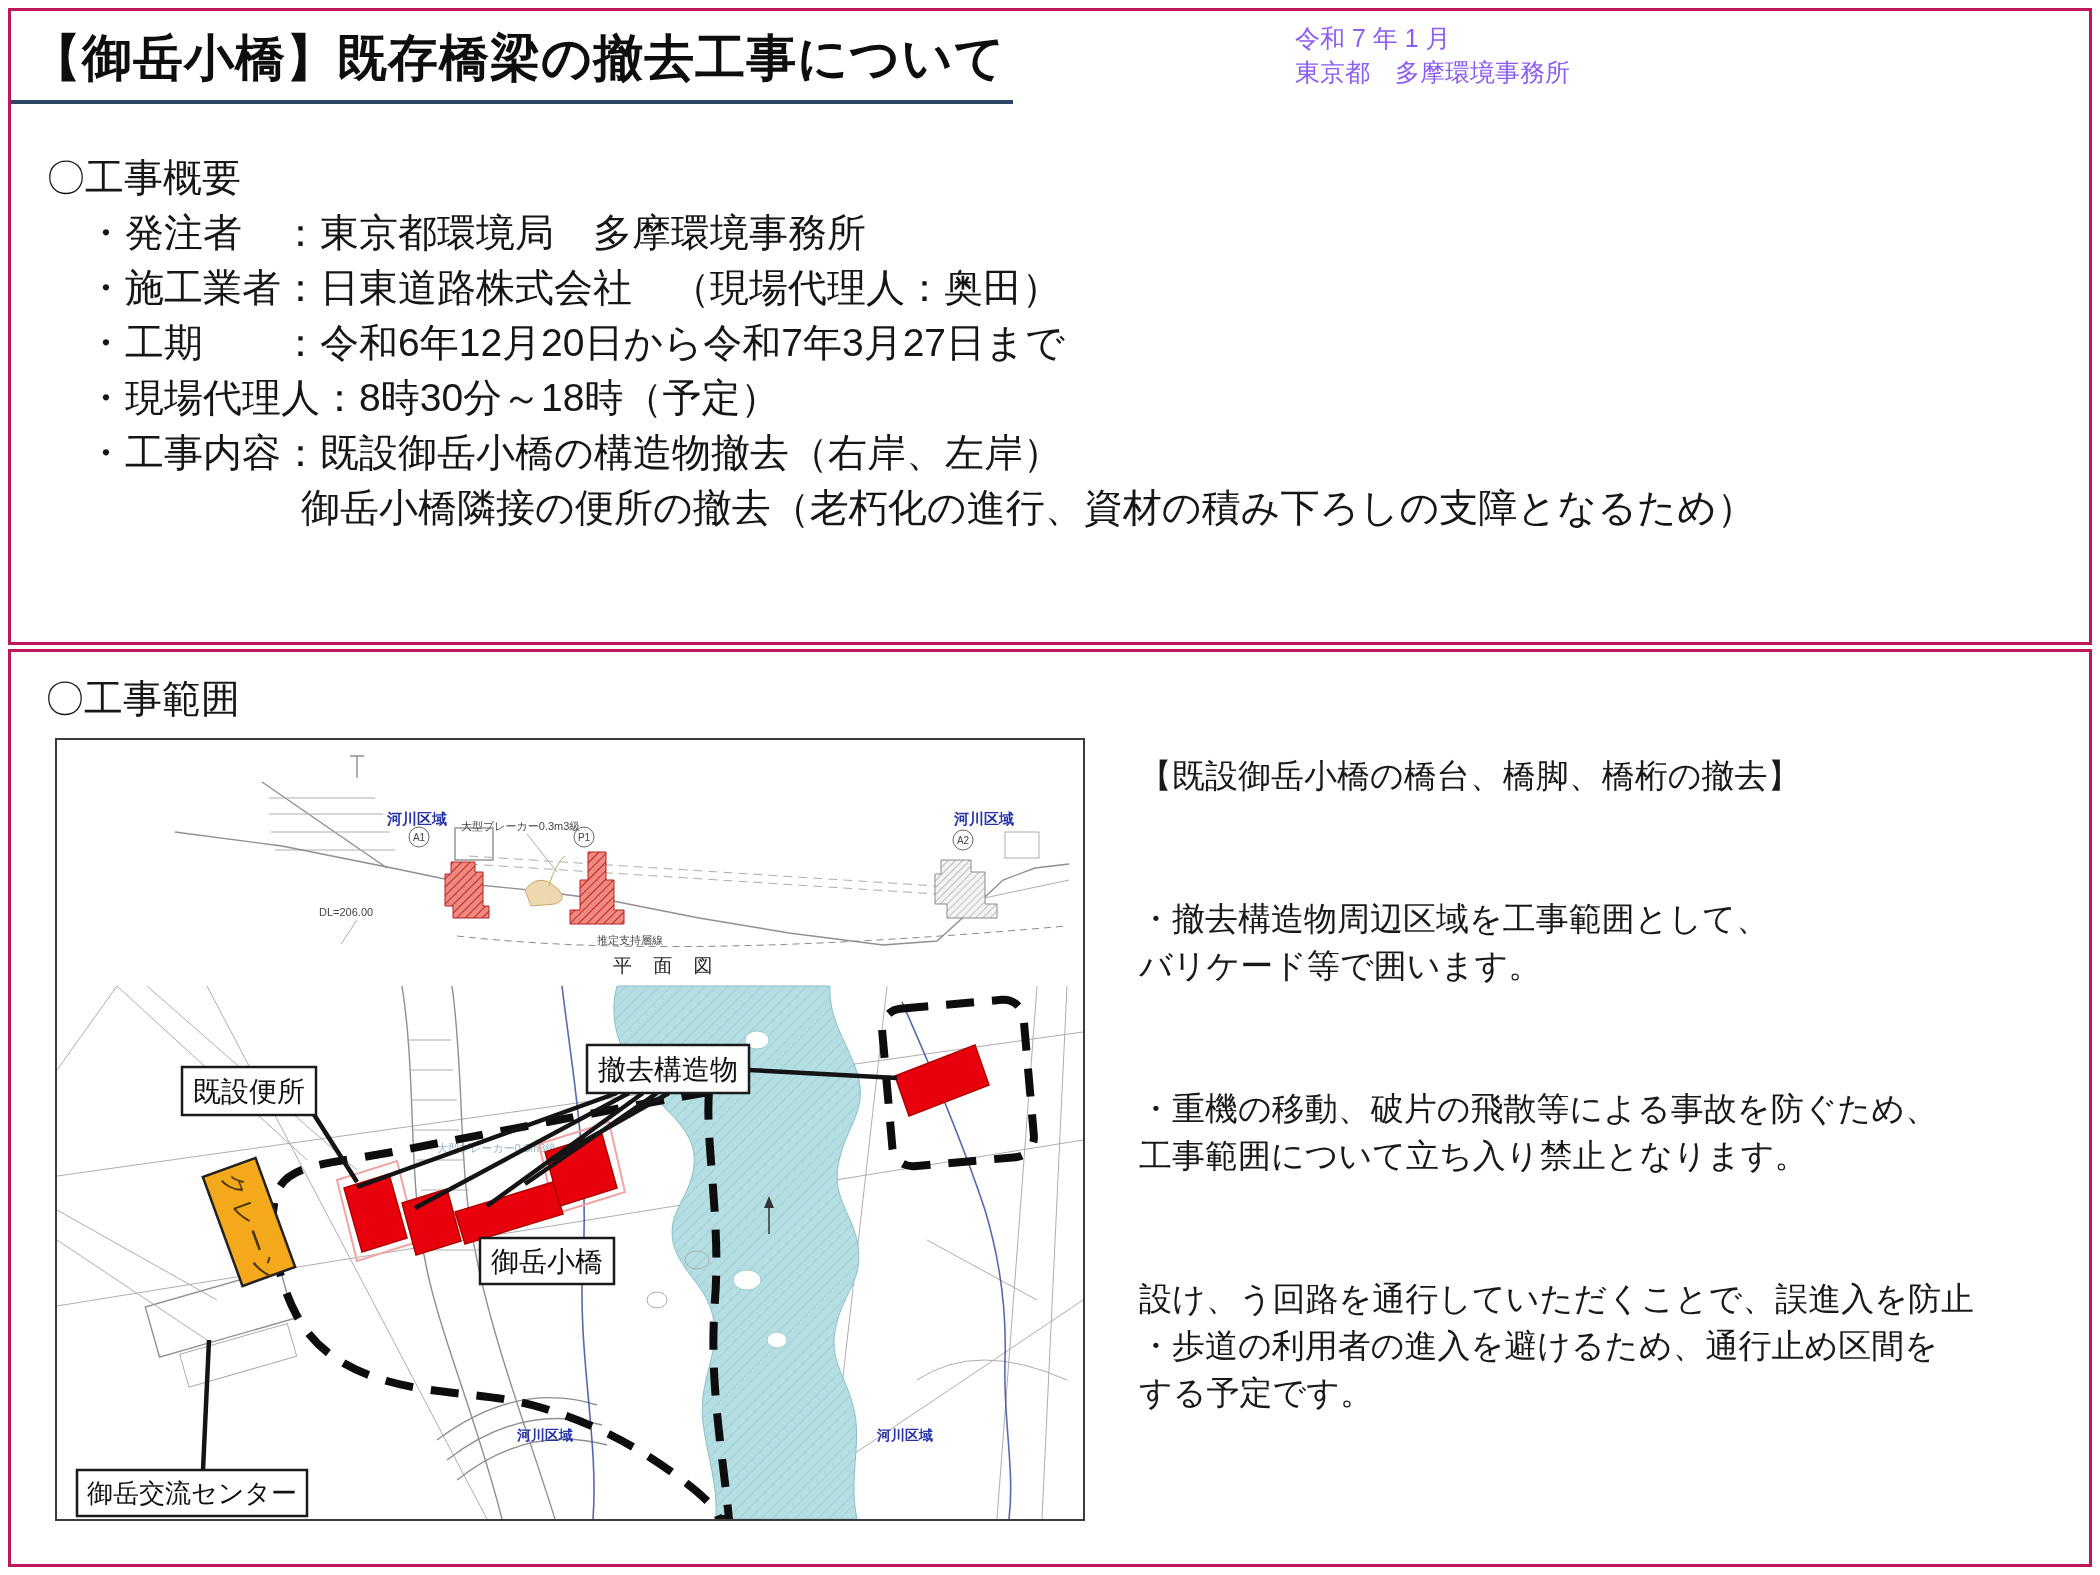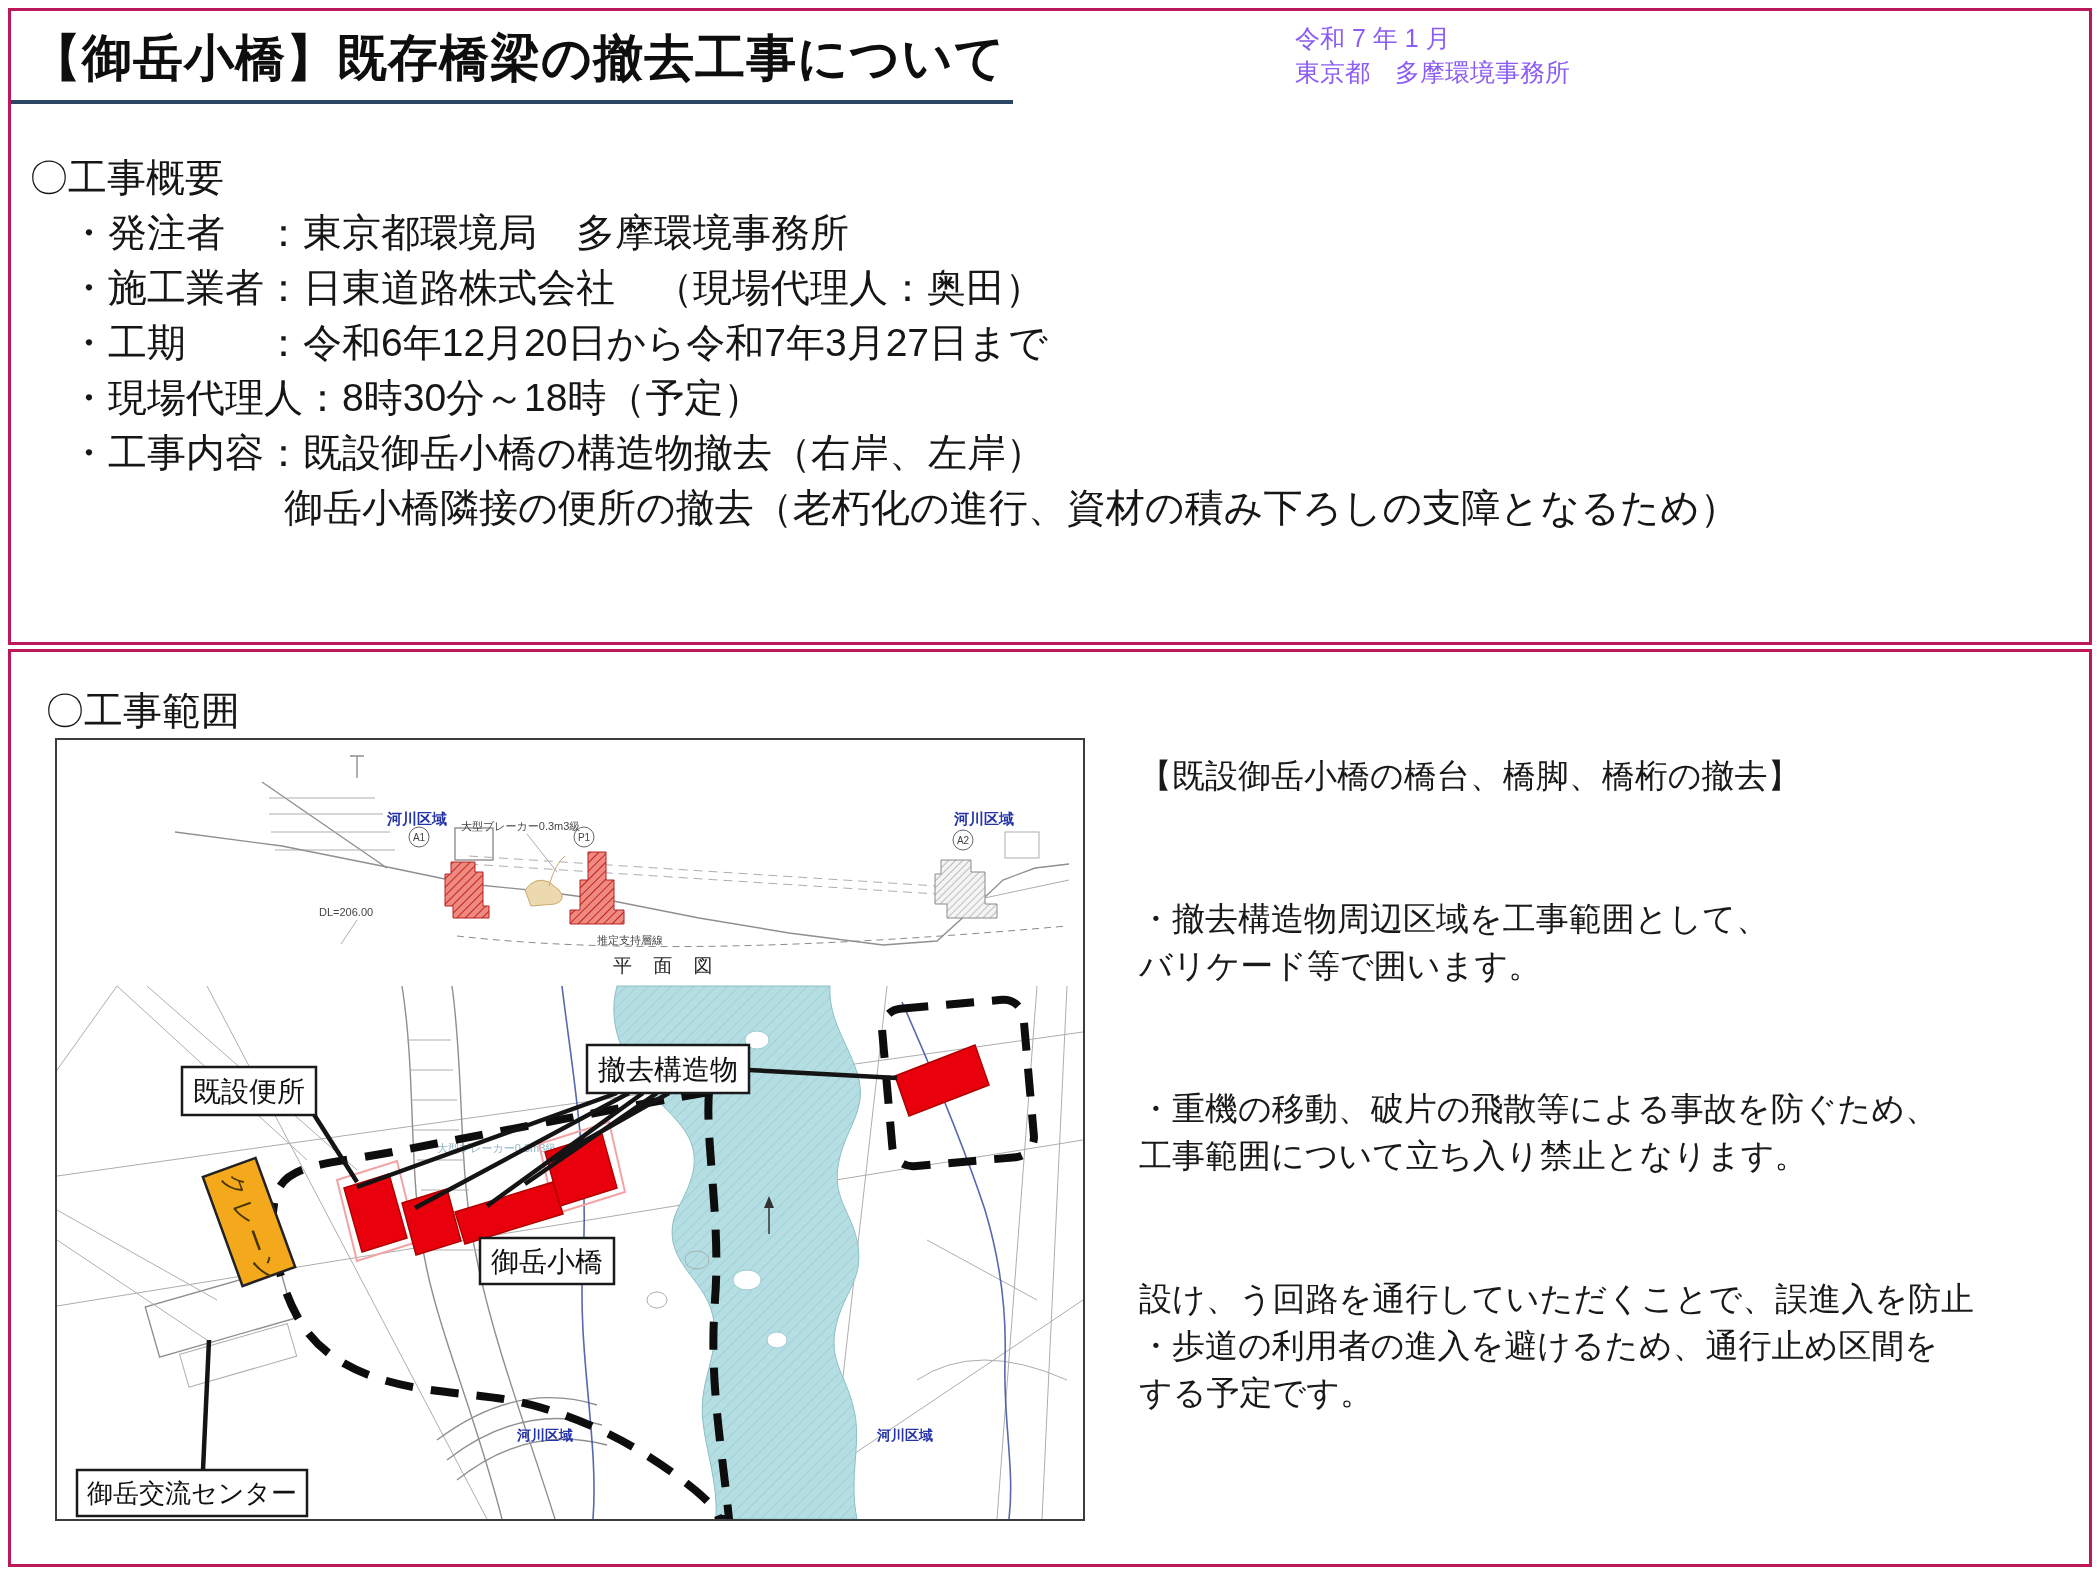--- a/index.html
+++ b/index.html
@@ -4,25 +4,25 @@
 <style>
   html,body{margin:0;padding:0;background:#fff;}
   .page{position:relative;width:2100px;height:1575px;background:#fff;overflow:hidden;
         font-family:"Liberation Sans","DejaVu Sans",sans-serif;color:#1b1b1b;}
   .box{position:absolute;border:3px solid #be185d;background:#fff;}
   .box1{left:8px;top:8px;width:2078px;height:631px;}
   .box2{left:8px;top:649px;width:2078px;height:912px;}
   .title{position:absolute;left:20px;top:14px;font-size:50px;font-weight:bold;color:#0e0e0e;letter-spacing:1px;white-space:nowrap;}
   .title-underline{position:absolute;left:0px;top:89px;width:1002px;height:4px;background:#2d4663;}
   .hdr-right{position:absolute;left:1284px;top:10px;font-size:25px;line-height:34px;color:#8b5cf6;white-space:nowrap;}
-  .overview{position:absolute;left:18px;top:139px;font-size:39px;line-height:55px;color:#161616;white-space:nowrap;}
+  .overview{position:absolute;left:35px;top:139px;font-size:39px;line-height:55px;color:#161616;white-space:nowrap;}
   .ov-head{margin-left:0;}
   .ind1{margin-left:40px;}
   .ind2{margin-left:255px;}
-  .range-head{position:absolute;left:34px;top:32px;font-size:39px;color:#161616;white-space:nowrap;}
+  .range-head{position:absolute;left:34px;top:20px;font-size:39px;color:#161616;white-space:nowrap;}
   .map-frame{position:absolute;left:44px;top:86px;width:1026px;height:779px;border:2px solid #3c3c3c;background:#fff;}
   .map-frame svg{display:block;width:100%;height:100%;}
   .notes{position:absolute;left:1128px;top:100px;width:945px;font-size:33px;color:#191919;}
   .nline{height:47px;line-height:47px;white-space:nowrap;}
   .npara{margin-top:96px;}
   
   .ml1{stroke:#adadad;stroke-width:1;fill:none;}
   .ml2{stroke:#8f8f8f;stroke-width:1.4;fill:none;}
   .navy{stroke:#3a4f9f;stroke-width:1.6;fill:none;opacity:.85;}
   .dash{stroke:#0d0d0d;stroke-width:8;fill:none;stroke-dasharray:28 18;}

